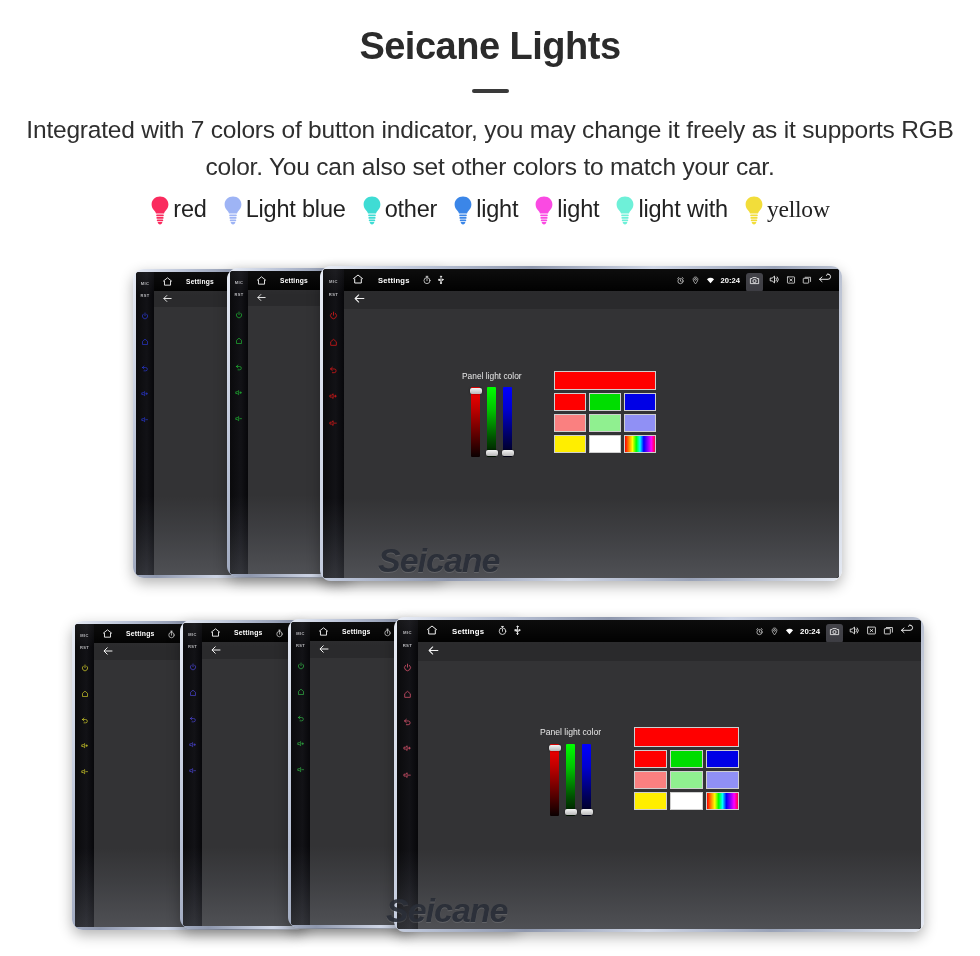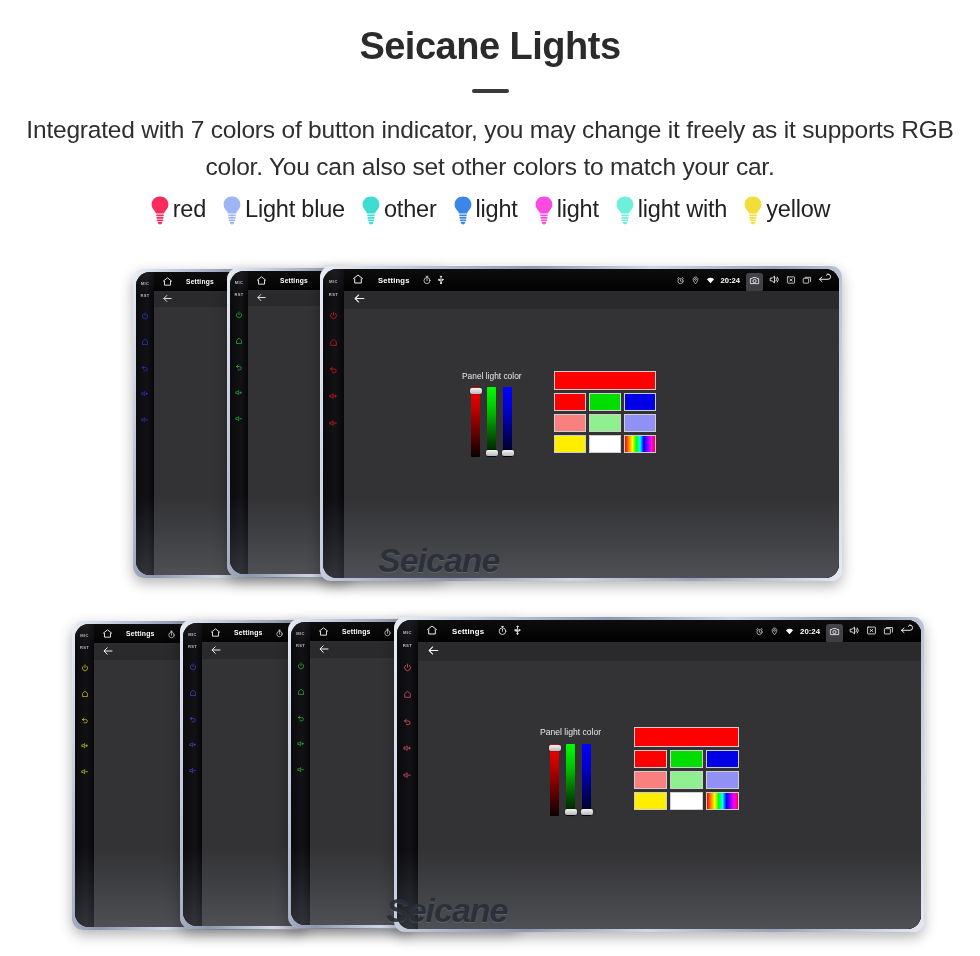--- a/index.html
+++ b/index.html
@@ -40,37 +40,37 @@
     align-items:center;
     justify-content:center;
     gap:0px;
     margin-top:11px;
     padding:0 30px;
   }
   .legend-item{
     display:flex;gap:3px;
     margin-right:16px;
   }
-  .legend-item:last-child{margin-right:0;}
+  .legend-item:last-child{margin-right:0;font-family:Liberation Serif, serif;}
   .legend-label{
     font-size:23.5px;color:#222;white-space:nowrap;letter-spacing:-0.2px;
   }
   .bulb{width:20px;height:29px;display:block;}
   
   .stage{position:absolute;left:0;top:0;width:980px;height:956px;}
   .device{
     position:absolute;
     border-radius:11px;
     background:linear-gradient(105deg,#e9edf6 0%,#b9c2d6 18%,#8e97ad 35%,#cfd6e6 55%,#9aa3b8 75%,#e4e9f3 100%);
     padding:3px;
     box-shadow:0 5px 14px rgba(0,0,0,.30);
   }
   .device-inner{
     width:100%;height:100%;
-    border-radius:14px;
+    border-radius:3px;
     background:#060608;
     position:relative;
     overflow:hidden;
     box-sizing:border-box;
   }
   
   .btn-strip{
     position:absolute;left:0;top:0;bottom:0;
     width:var(--strip-w,27px);
     background:linear-gradient(90deg,#0a0a0c 0%,#121216 60%,#07070a 100%);

